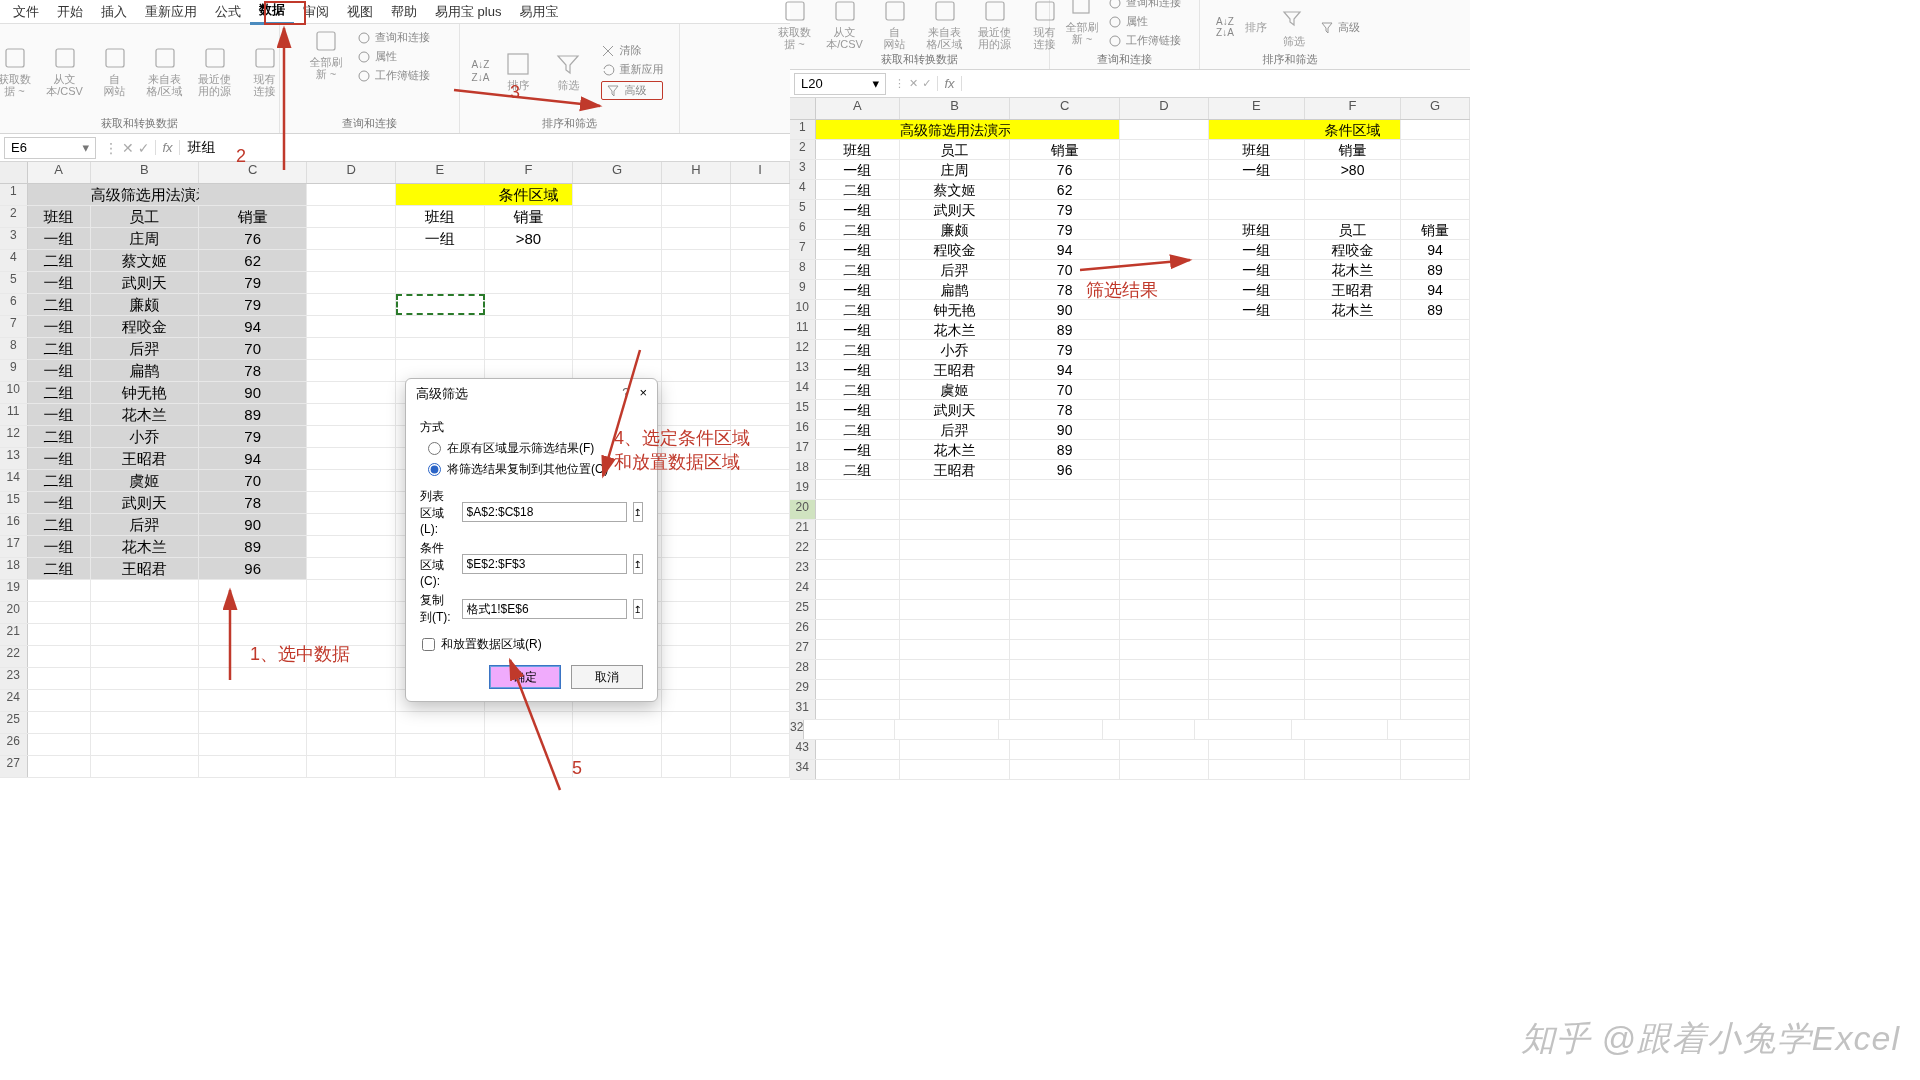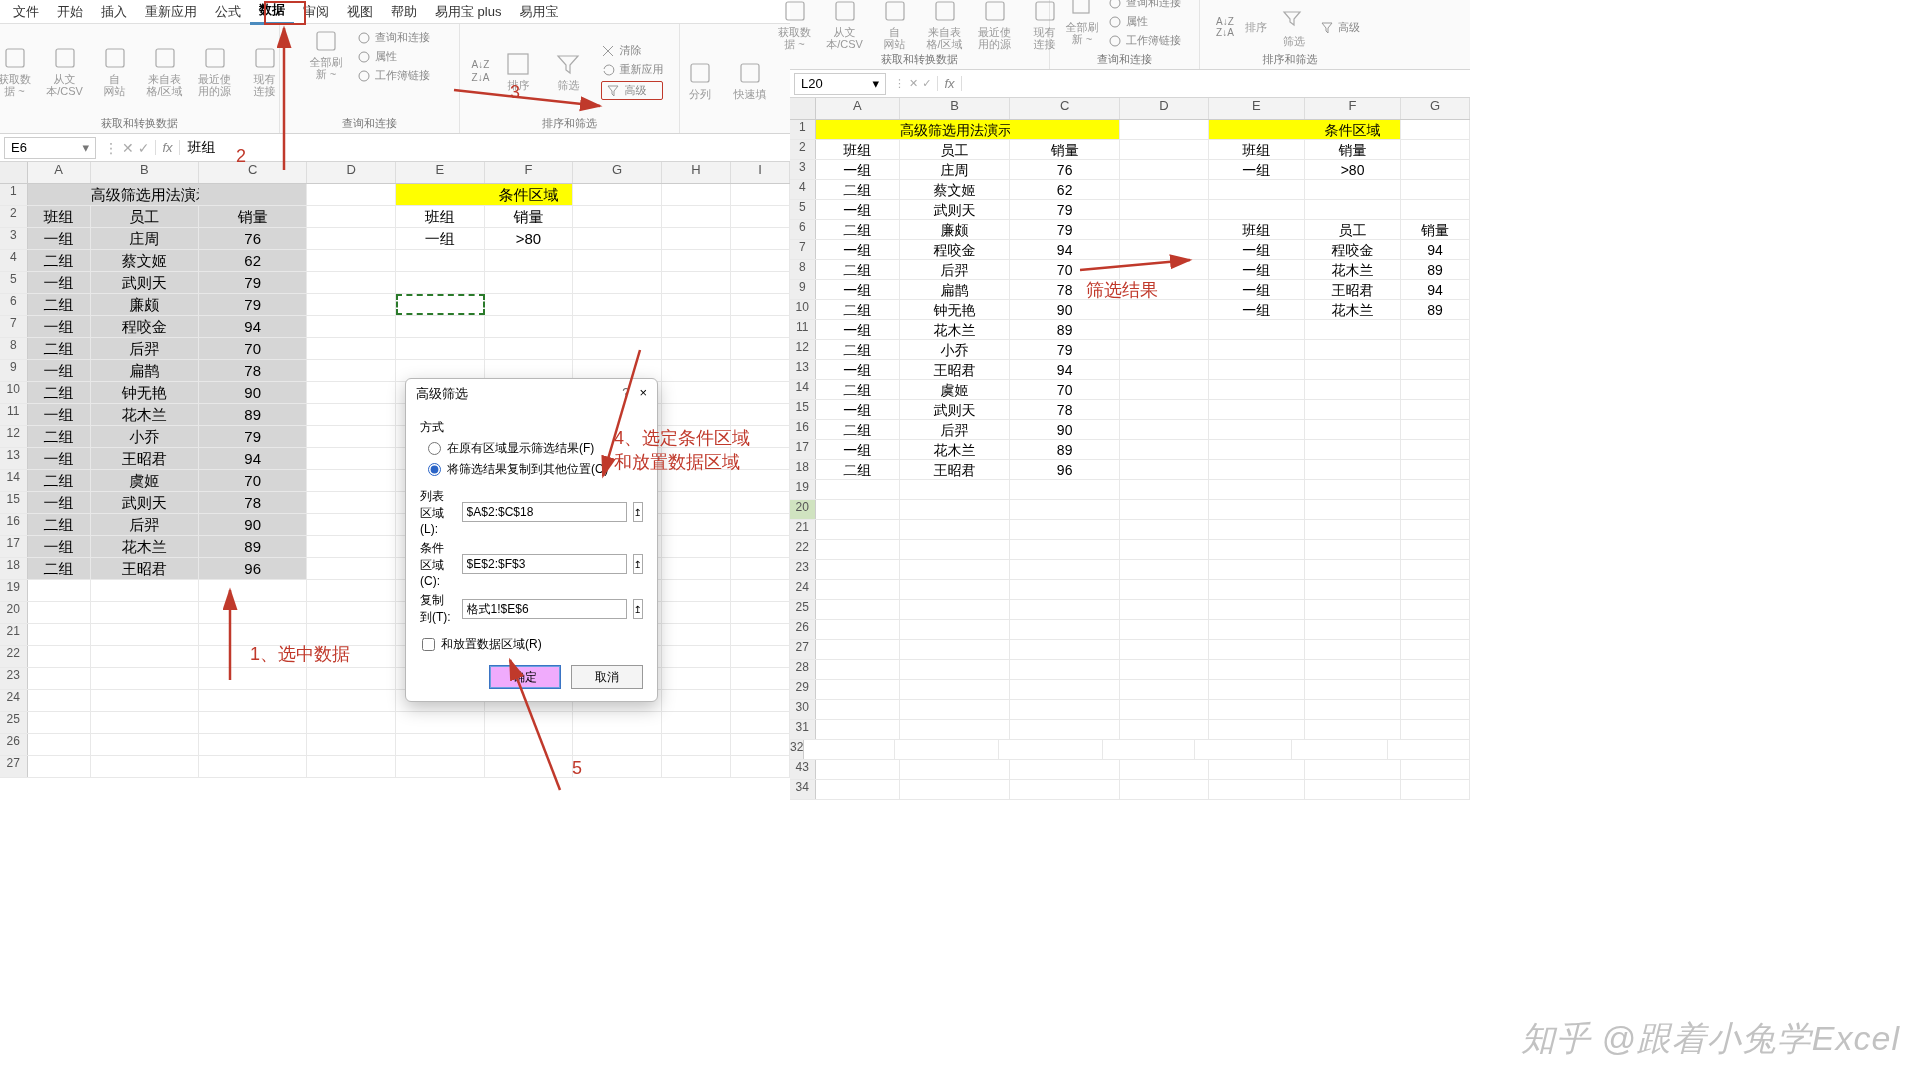--- a/index.html
+++ b/index.html
@@ -205,36 +205,20 @@
             </div>
           <div class="boxed">
               <svg>
                 <path d="M2 3 h10 l-4 5 v5 l-2 -2 v-3 z"></path>
               </svg>
               <span>高级</span>
             </div>
         </div>
       </div>
       <div class="rgrouplbl">排序和筛选</div>
-    </div>
-    <div class="rgroup" style="width:90px;border-right:none">
-      <div class="icons" id="rg4">
-          <div class="ricon">
-            <svg>
-              <rect x="4" y="4" width="18" height="18" rx="2"></rect>
-            </svg>
-            <span style="white-space:pre-line">分列</span>
-          </div>
-          <div class="ricon">
-            <svg>
-              <rect x="4" y="4" width="18" height="18" rx="2"></rect>
-            </svg>
-            <span style="white-space:pre-line">快速填</span>
-          </div>
-        </div>
     </div>
   </div>
 
   <div class="fbar">
     <div class="nbox">
         <span>E6</span>
         <span style="margin-left:auto;color:#777">▾</span>
       </div>
     <span style="color:#aaa;padding:0 4px">⋮</span>
     <span style="color:#aaa">✕</span>
@@ -1063,30 +1047,20 @@
           <div class="rh">29</div>
           <div class="cell " style="width: 86px; font-size: 14px; line-height: 20px;"></div>
           <div class="cell " style="width: 112px; font-size: 14px; line-height: 20px;"></div>
           <div class="cell " style="width: 112px; font-size: 14px; line-height: 20px;"></div>
           <div class="cell " style="width: 90px; font-size: 14px; line-height: 20px;"></div>
           <div class="cell " style="width: 98px; font-size: 14px; line-height: 20px;"></div>
           <div class="cell " style="width: 98px; font-size: 14px; line-height: 20px;"></div>
           <div class="cell " style="width: 70px; font-size: 14px; line-height: 20px;"></div>
         </div>
         <div class="row" style="height: 20px;">
-          <div class="rh">30</div>
-          <div class="cell " style="width: 86px; font-size: 14px; line-height: 20px;"></div>
-          <div class="cell " style="width: 112px; font-size: 14px; line-height: 20px;"></div>
-          <div class="cell " style="width: 112px; font-size: 14px; line-height: 20px;"></div>
-          <div class="cell " style="width: 90px; font-size: 14px; line-height: 20px;"></div>
-          <div class="cell " style="width: 98px; font-size: 14px; line-height: 20px;"></div>
-          <div class="cell " style="width: 98px; font-size: 14px; line-height: 20px;"></div>
-          <div class="cell " style="width: 70px; font-size: 14px; line-height: 20px;"></div>
-        </div>
-        <div class="row" style="height: 20px;">
           <div class="rh">31</div>
           <div class="cell " style="width: 86px; font-size: 14px; line-height: 20px;"></div>
           <div class="cell " style="width: 112px; font-size: 14px; line-height: 20px;"></div>
           <div class="cell " style="width: 112px; font-size: 14px; line-height: 20px;"></div>
           <div class="cell " style="width: 90px; font-size: 14px; line-height: 20px;"></div>
           <div class="cell " style="width: 98px; font-size: 14px; line-height: 20px;"></div>
           <div class="cell " style="width: 98px; font-size: 14px; line-height: 20px;"></div>
           <div class="cell " style="width: 70px; font-size: 14px; line-height: 20px;"></div>
         </div>
         <div class="row" style="height: 20px; gap: 44px;">

